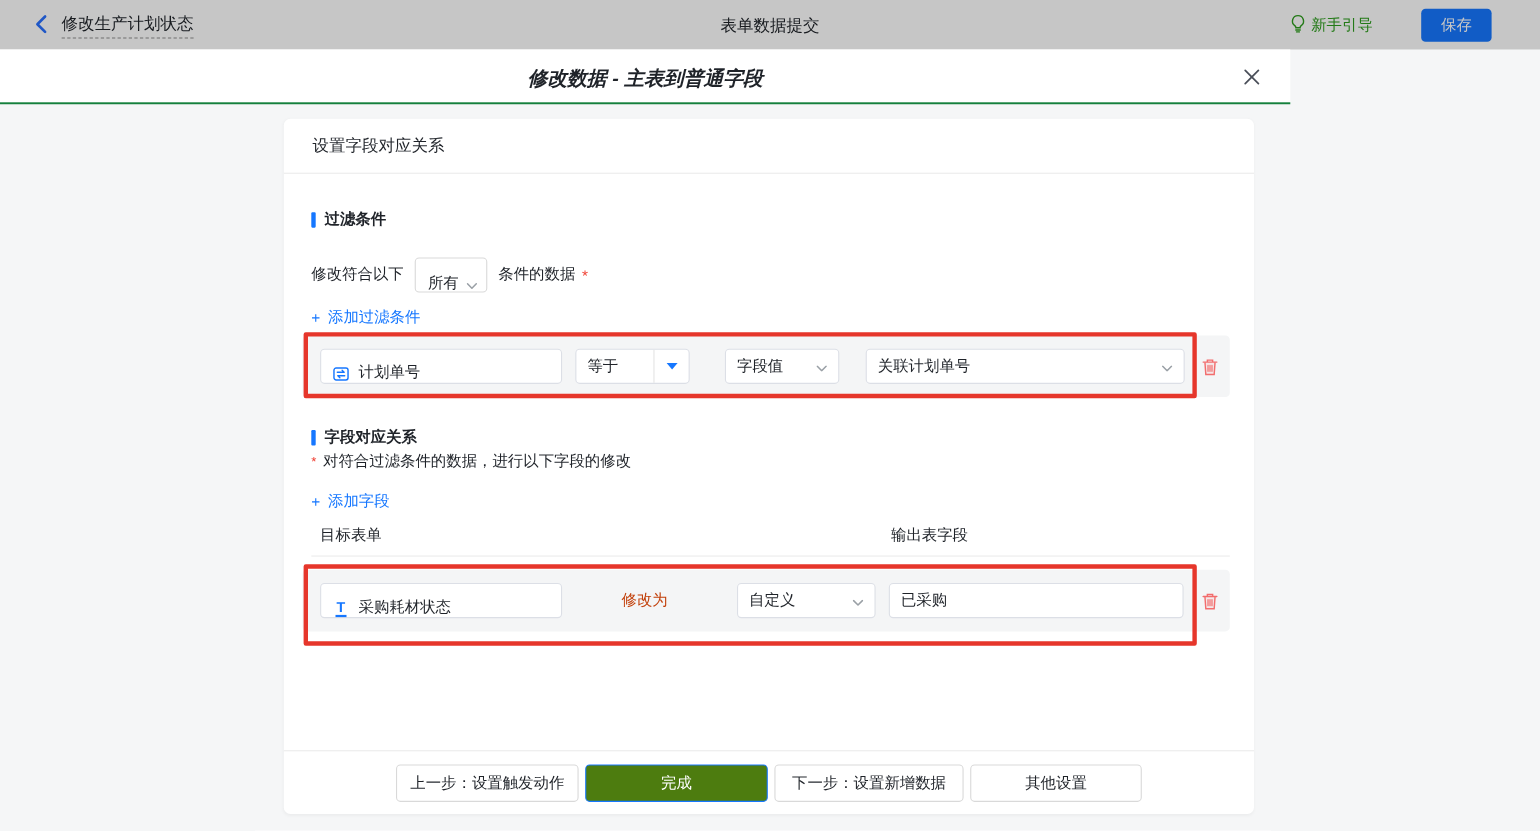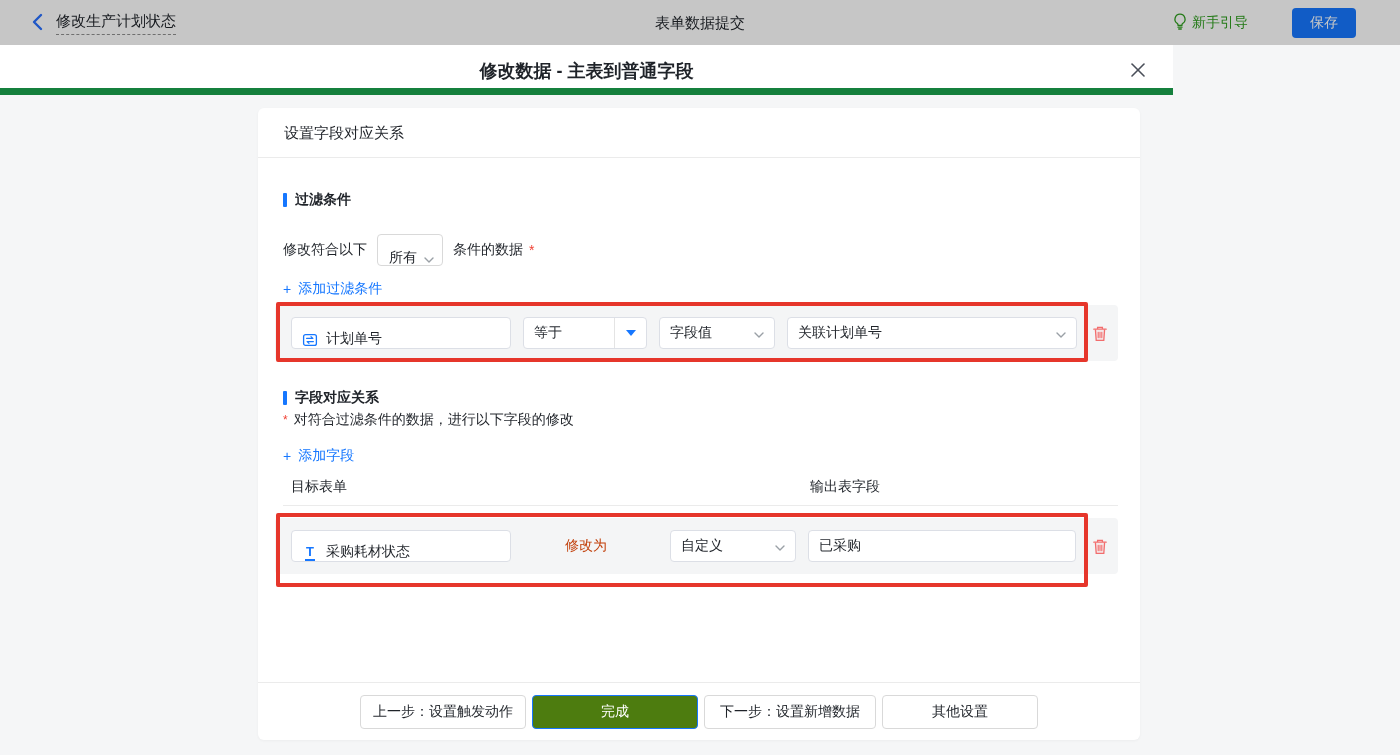--- a/index.html
+++ b/index.html
@@ -10,21 +10,21 @@
   .topbar { position:absolute; top:0; left:0; width:1400px; height:45px; background:#fff; }
   .topbar::after { content:""; position:absolute; inset:0; background:rgba(0,0,0,0.225); pointer-events:none; }
   .topbar-inner { position:relative; height:100%; display:flex; align-items:center; }
   .back-btn { position:absolute; left:28px; top:12px; width:20px; height:20px; cursor:pointer; }
   .wf-title { position:absolute; left:56px; top:12px; font-size:15px; color:#1f2329; padding-bottom:3px; border-bottom:1px dashed #8f8f8f; }
   .center-title { position:absolute; left:0; right:0; text-align:center; top:14px; font-size:15px; color:#1f2329; }
   .guide { position:absolute; right:152px; top:13px; display:flex; align-items:center; gap:5px; font-size:14px; color:#2f9e1f; cursor:pointer; }
   .save-btn { position:absolute; right:44px; top:8px; width:64px; height:30px; background:#1677ff; color:#fff; border:none; border-radius:4px; font-size:14px; cursor:pointer; font-family:inherit; }
 
   
-  .modal-head { position:absolute; top:45px; left:0; width:1173px; height:50px; background:#fff; border-bottom:7px solid #15803d; }
+  .modal-head { position:absolute; top:45px; left:0; width:1173px; height:50px; background:#fff; border-bottom:2px solid #15803d;font-style:italic; }
   .modal-title { position:absolute; left:0; right:0; top:14px; text-align:center; font-size:18px; font-weight:bold; color:#1f2329; }
   .close-btn { position:absolute; right:26px; top:16px; width:18px; height:18px; cursor:pointer; }
 
   
   .modal-body { position:absolute; top:95px; left:0; width:1400px; height:660px; background:#f5f6f7; }
 
   .card { position:absolute; left:258px; top:13px; width:882px; height:632px; background:#fff; border-radius:6px; box-shadow:0 1px 3px rgba(0,0,0,0.04); }
   .card-head { position:absolute; top:0; left:0; right:0; height:50px; line-height:50px; padding-left:26px; font-size:15px; color:#1f2329; border-bottom:1px solid #ebebeb; }
 
   .sec-title { position:absolute; left:25px; display:flex; align-items:center; font-size:14px; font-weight:bold; color:#1f2329; }
@@ -42,21 +42,21 @@
   .row1 { top:197px; } .row2 { top:410px; }
 
   .annot { position:absolute; border:4px solid #e6362b; border-radius:2px; z-index:6; pointer-events:none; }
   .annot1 { left:18px; top:194px; width:812px; height:60px; }
   .annot2 { left:18px; top:405px; width:812px; height:74px; }
 
   .field-box { position:absolute; top:12px; height:32px; background:#fff; border:1px solid #dcdfe6; border-radius:4px; display:flex; align-items:flex-end; padding-left:10px; font-size:14px; cursor:pointer; }
   .sel-box { position:absolute; top:12px; height:32px; background:#fff; border:1px solid #dcdfe6; border-radius:4px; display:flex; align-items:center; justify-content:space-between; padding:0 10px; font-size:14px; cursor:pointer; }
   .input-box { position:absolute; top:12px; height:32px; background:#fff; border:1px solid #dcdfe6; border-radius:4px; display:flex; align-items:center; padding:0 10px; font-size:14px; }
 
-  .op-combo { position:absolute; left:248px; top:12px; width:124px; height:32px; background:#fff; border:1px solid #dcdfe6; border-radius:4px; display:flex; align-items:center; font-size:14px; cursor:pointer; }
+  .op-combo { position:absolute; left:248px; top:12px; width:104px; height:32px; background:#fff; border:1px solid #dcdfe6; border-radius:4px; display:flex; align-items:center; font-size:14px; cursor:pointer; }
   .op-text { flex:1; padding-left:10px; }
   .op-caret-zone { width:32px; height:100%; border-left:1px solid #e4e4e4; display:flex; align-items:center; justify-content:center; }
   .caret-down { width:0; height:0; border-left:5px solid transparent; border-right:5px solid transparent; border-top:6px solid #1677ff; }
 
   .field-icon { display:inline-flex; width:16px; height:16px; align-items:center; justify-content:center; }
   .t-icon { font-size:13px; font-weight:bold; color:#1677ff; border-bottom:2px solid #1677ff; line-height:13px; padding:0 1px 1px; }
   .fi-label { margin-left:8px; }
 
   .trash { position:absolute; left:817px; top:20px; width:16px; height:17px; cursor:pointer; }
 
@@ -151,21 +151,21 @@
         <span class="fi-label">计划单号</span>
       </div>
 
       <div class="op-combo">
         <span class="op-text">等于</span>
         <span class="op-caret-zone">
           <span class="caret-down"></span>
         </span>
       </div>
 
-      <div class="sel-box" style="left:384px; width:116px;">
+      <div class="sel-box" style="left:384px; width:104px;">
         <span>字段值</span>
         <span class="chev">
           <svg width="10" height="6" viewBox="0 0 10 6">
               <polyline points="1,1 5,5 9,1" fill="none" stroke="#9aa0a6" stroke-width="1.4" stroke-linecap="round" stroke-linejoin="round"></polyline>
             </svg>
         </span>
       </div>
 
       <div class="sel-box" style="left:512px; width:290px;">
         <span>关联计划单号</span>

